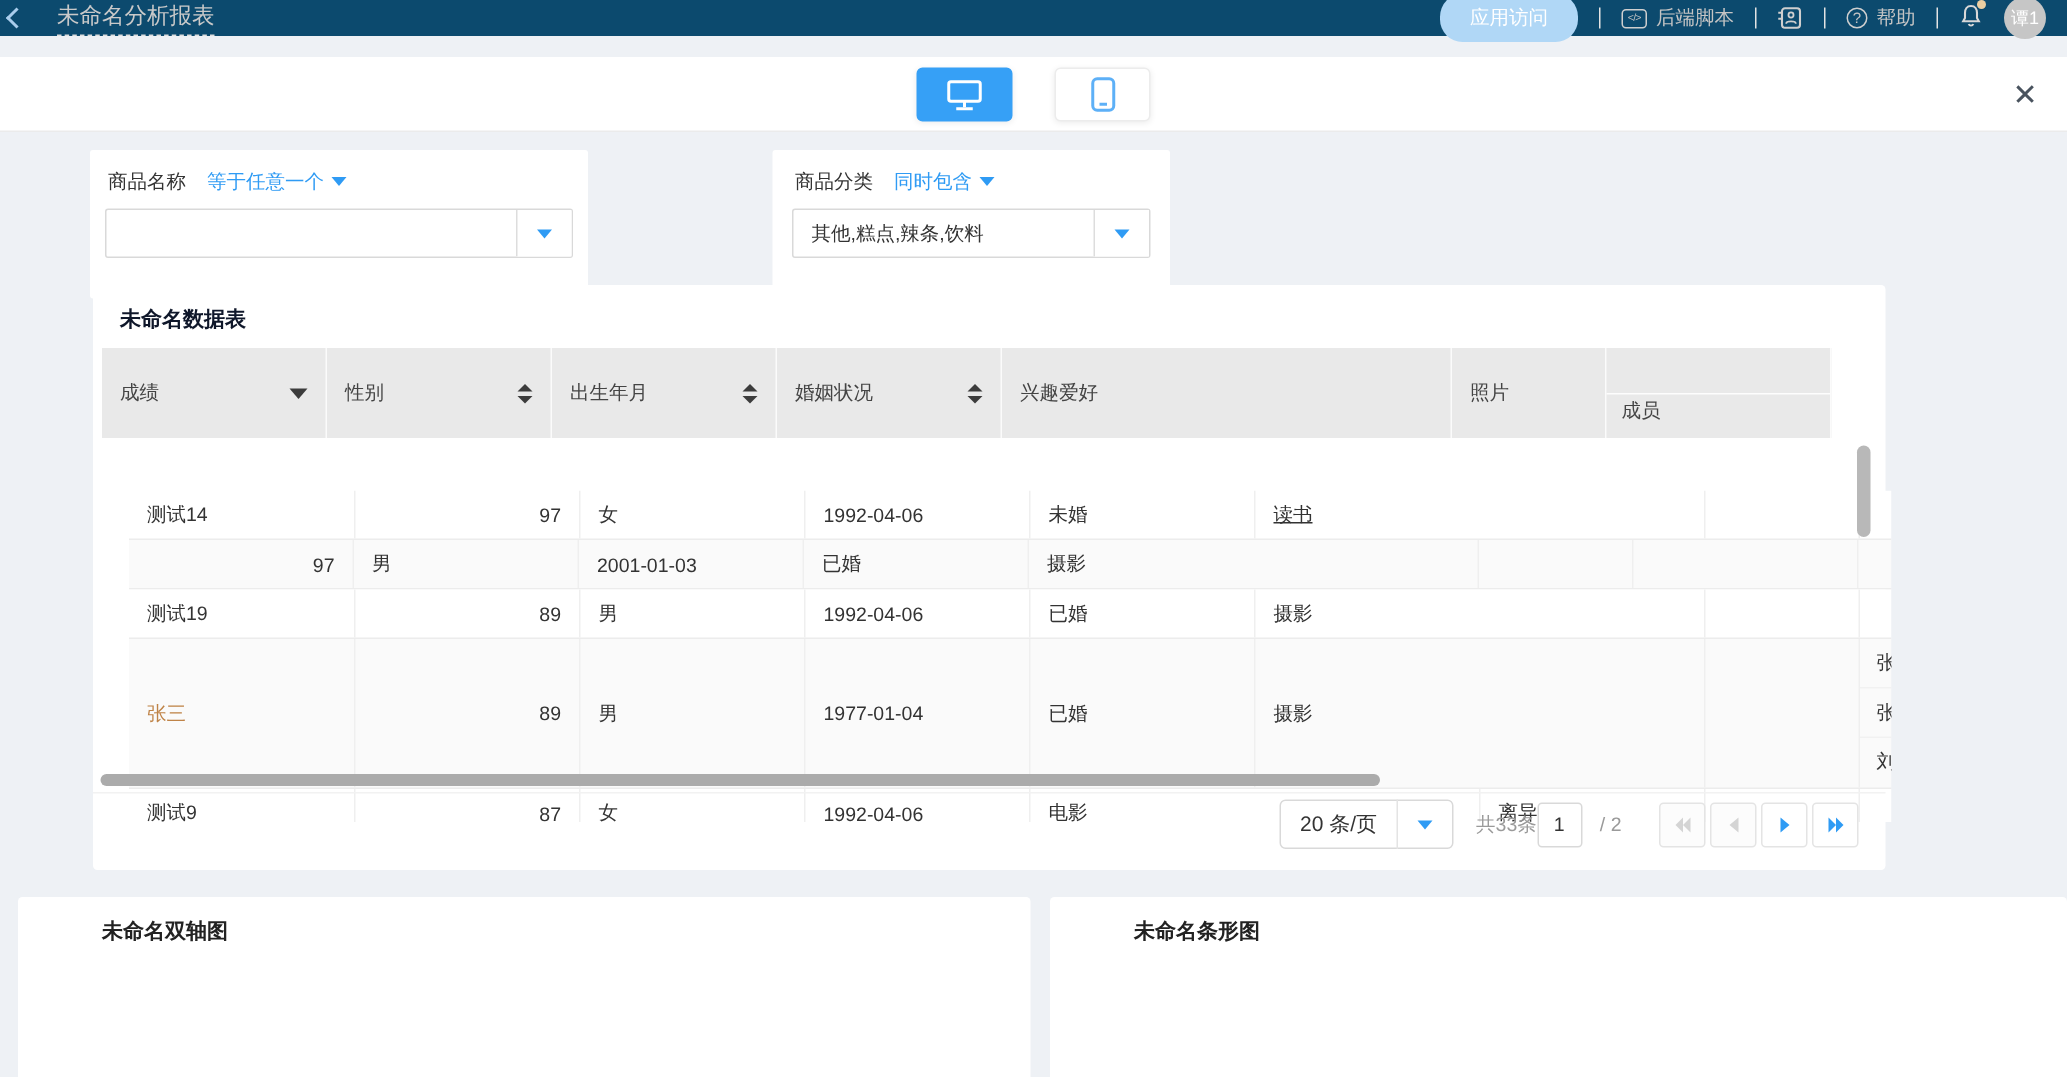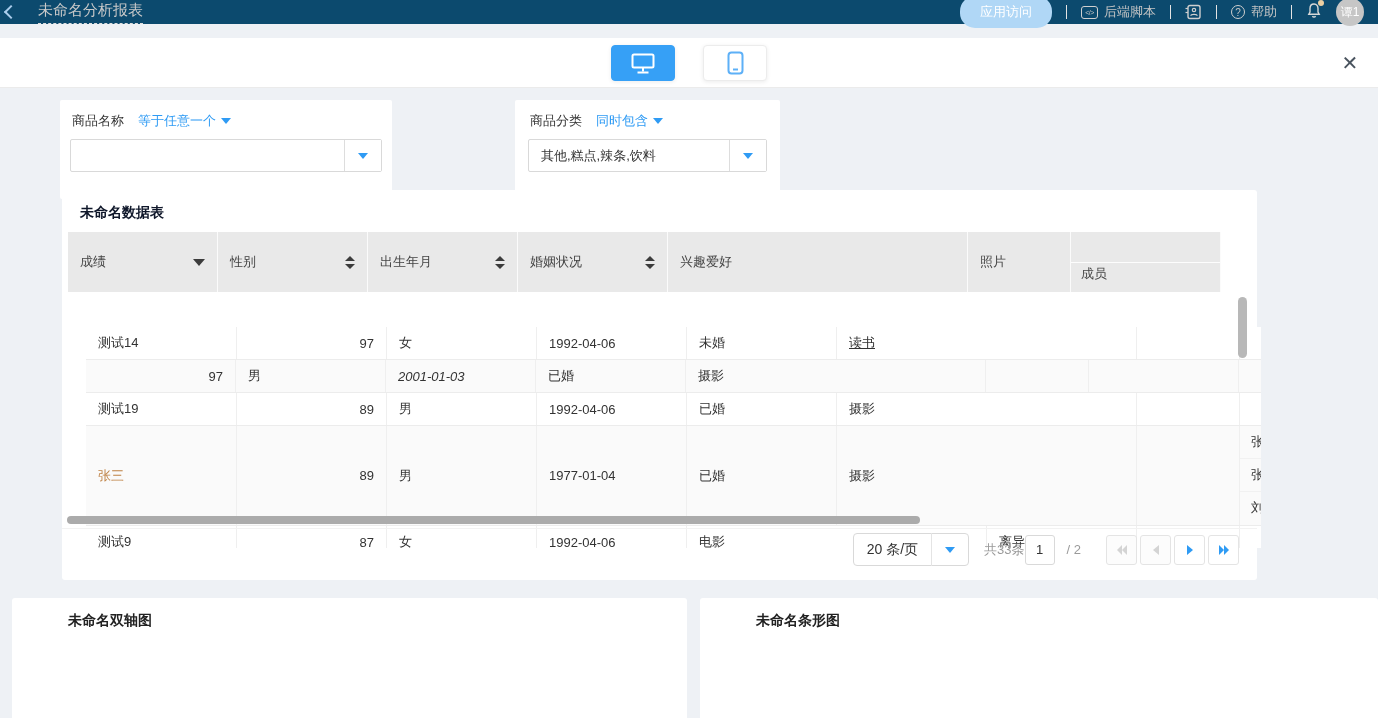--- a/index.html
+++ b/index.html
@@ -240,21 +240,21 @@
           <div class="td" style="width: 150px;">女</div>
           <div class="td" style="width: 150px;">1992-04-06</div>
           <div class="td" style="width: 150px;">未婚</div>
           <div class="td" style="width: 300px; text-decoration: underline;">读书</div>
           <div class="td" style="width: 103px;"></div>
           <div class="td" style="width: 150px;"></div>
         </div>
         <div class="trow alt">
           <div class="td num" style="width: 150px;">97</div>
           <div class="td" style="width: 150px;">男</div>
-          <div class="td" style="width: 150px; font-style: italic;">2001-01-03</div>
+          <div class="td" style="width: 150px;">2001-01-03</div>
           <div class="td" style="width: 150px;">已婚</div>
           <div class="td" style="width: 300px;">摄影</div>
           <div class="td" style="width: 103px;"></div>
           <div class="td" style="width: 150px;"></div>
         </div>
         <div class="trow">
           <div class="td" style="width: 151px;">测试19</div>
           <div class="td num" style="width: 150px;">89</div>
           <div class="td" style="width: 150px;">男</div>
           <div class="td" style="width: 150px;">1992-04-06</div>

